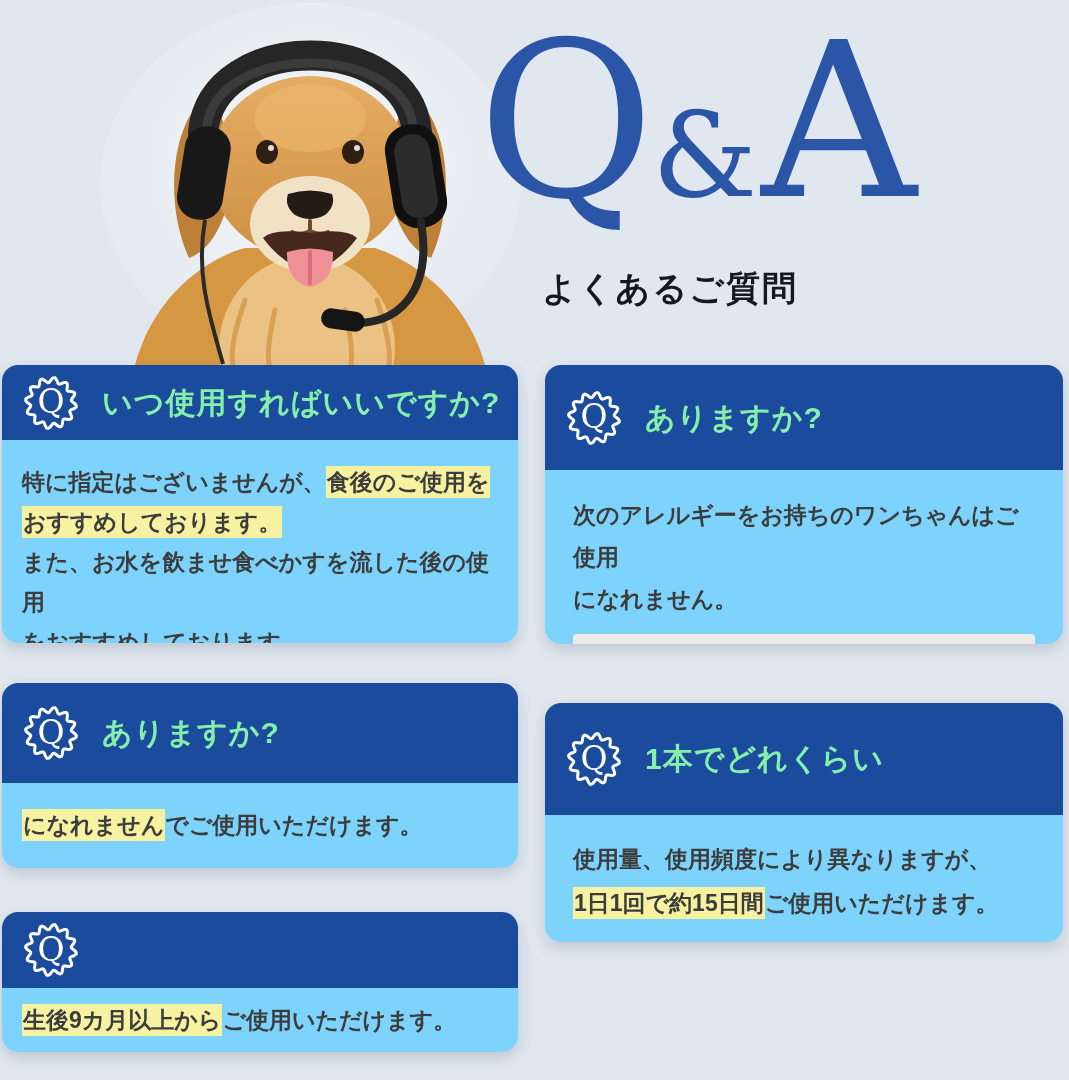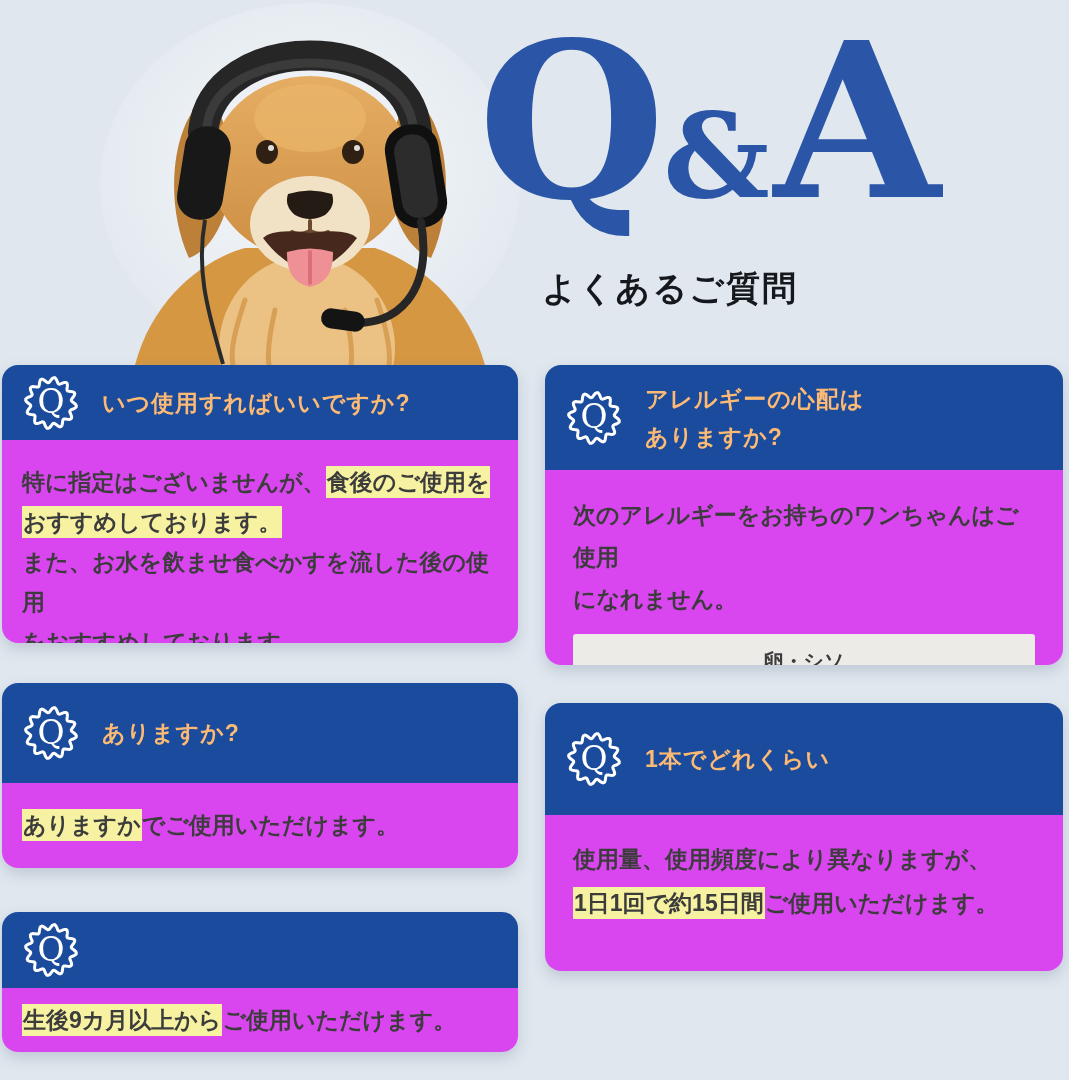--- a/index.html
+++ b/index.html
@@ -9,21 +9,21 @@
     background:#e0e7ee;
     font-family:"Liberation Sans","DejaVu Sans",sans-serif;
   }
   .stage { position:absolute; inset:0; }
 
   
   .dog-wrap { position:absolute; left:95px; top:0; width:430px; height:365px; }
   .title-block { position:absolute; left:478px; top:14px; width:480px; }
   .qa-title {
     font-family:"DejaVu Serif","Liberation Serif",serif;
-    font-size:215px; line-height:1; color:#2b55a6; font-weight:700;
+    font-size:215px; line-height:1; color:#2b55a6; font-weight:400;
     white-space:nowrap; letter-spacing:-4px;
   }
   .qa-title .amp { font-size:118px; letter-spacing:0; margin:0 4px 0 2px; }
   .qa-subtitle {
     position:absolute; left:64px; top:252px;
     font-family:"DejaVu Serif","Liberation Serif",serif;
     font-size:34px; font-weight:700; color:#15181c; white-space:nowrap;
     letter-spacing:2px;
   }
 
@@ -35,25 +35,25 @@
     background:#1b4b9c; border-radius:16px 16px 0 0;
     padding-left:20px; overflow:hidden;
   }
   .badge { position:relative; width:58px; height:58px; flex:0 0 58px; }
   .badge svg { position:absolute; inset:0; }
   .badge .badge-q {
     position:absolute; inset:0; display:flex; align-items:center; justify-content:center;
     font-family:"DejaVu Serif","Liberation Serif",serif; font-style:normal;
     font-size:33px; color:#fff; padding-bottom:2px;
   }
-  .q-text { color:#fdba74; font-size:23px; font-weight:800; line-height:38px;
+  .q-text { color:#86efac; font-size:30px; font-weight:800; line-height:38px;
             letter-spacing:1px; white-space:nowrap; }
   .q-text .qline { display:block; }
   .card-body {
-    background:#d946ef; border-radius:0 0 16px 16px;
+    background:#7dd3fc; border-radius:0 0 16px 16px;
     font-size:23px; font-weight:700; color:#3c3c3c; overflow:hidden;
   }
   .card-body p { padding:0; }
   .hl { background:#f6f2a2; padding:3px 1px; }
   .gray-box {
     margin:16px 26px 0; height:54px; background:#edebe8; border-radius:3px;
     display:flex; align-items:center; justify-content:center;
     font-size:20px; font-weight:700; color:#3c3c3c;
   }
   .vcenter { display:flex; align-items:center; }
@@ -143,25 +143,24 @@
 
   <section class="card" style="left:545px; top:365px; width:518px;">
     <header class="card-head" style="height:105px;">
       <span class="badge">
         <svg viewBox="0 0 58 58">
             <path class="seal" fill="none" stroke="#fff" stroke-width="3" d="M52.0 29.0L53.5 30.3L54.3 31.7L54.2 33.0L53.0 34.1L51.2 35.0L49.4 35.6L48.2 36.4L47.8 37.3L48.1 38.7L48.9 40.5L49.6 42.4L49.6 44.0L48.8 45.0L47.2 45.4L45.3 45.3L43.4 45.0L41.9 45.0L41.1 45.6L40.7 47.0L40.5 48.9L40.1 50.9L39.4 52.3L38.1 52.8L36.6 52.3L35.0 51.2L33.5 50.0L32.2 49.3L31.1 49.4L30.1 50.4L29.0 52.0L27.7 53.5L26.3 54.3L25.0 54.2L23.9 53.0L23.0 51.2L22.4 49.4L21.6 48.2L20.7 47.8L19.3 48.1L17.5 48.9L15.6 49.6L14.0 49.6L13.0 48.8L12.6 47.2L12.7 45.3L13.0 43.4L13.0 41.9L12.4 41.1L11.0 40.7L9.1 40.5L7.1 40.1L5.7 39.4L5.2 38.1L5.7 36.6L6.8 35.0L8.0 33.5L8.7 32.2L8.6 31.1L7.6 30.1L6.0 29.0L4.5 27.7L3.7 26.3L3.8 25.0L5.0 23.9L6.8 23.0L8.6 22.4L9.8 21.6L10.2 20.7L9.9 19.3L9.1 17.5L8.4 15.6L8.4 14.0L9.2 13.0L10.8 12.6L12.7 12.7L14.6 13.0L16.1 13.0L16.9 12.4L17.3 11.0L17.5 9.1L17.9 7.1L18.6 5.7L19.9 5.2L21.4 5.7L23.0 6.8L24.5 8.0L25.8 8.7L26.9 8.6L27.9 7.6L29.0 6.0L30.3 4.5L31.7 3.7L33.0 3.8L34.1 5.0L35.0 6.8L35.6 8.6L36.4 9.8L37.3 10.2L38.7 9.9L40.5 9.1L42.4 8.4L44.0 8.4L45.0 9.2L45.4 10.8L45.3 12.7L45.0 14.6L45.0 16.1L45.6 16.9L47.0 17.3L48.9 17.5L50.9 17.9L52.3 18.6L52.8 19.9L52.3 21.4L51.2 23.0L50.0 24.5L49.3 25.8L49.4 26.9L50.4 27.9L52.0 29.0Z"></path>
           </svg>
         <i class="badge-q">Q</i>
       </span>
       <h2 class="q-text">
-        <span class="qline">アレルギーの心配は</span>
         <span class="qline">ありますか?</span>
       </h2>
     </header>
-    <div class="card-body" style="height:195px; padding:24px 28px 16px;">
+    <div class="card-body" style="height:174px; padding:24px 28px 16px;">
       <p style="line-height:42px;">
         <span>次のアレルギーをお持ちのワンちゃんはご使用</span><br>
         <span>になれません。</span>
       </p>
       <div class="gray-box" style="margin:14px 0 0;">卵・シソ</div>
     </div>
   </section>
 
   <section class="card" style="left:2px; top:683px; width:516px;">
     <header class="card-head" style="height:100px;">
@@ -170,38 +169,38 @@
             <path class="seal" fill="none" stroke="#fff" stroke-width="3" d="M52.0 29.0L53.5 30.3L54.3 31.7L54.2 33.0L53.0 34.1L51.2 35.0L49.4 35.6L48.2 36.4L47.8 37.3L48.1 38.7L48.9 40.5L49.6 42.4L49.6 44.0L48.8 45.0L47.2 45.4L45.3 45.3L43.4 45.0L41.9 45.0L41.1 45.6L40.7 47.0L40.5 48.9L40.1 50.9L39.4 52.3L38.1 52.8L36.6 52.3L35.0 51.2L33.5 50.0L32.2 49.3L31.1 49.4L30.1 50.4L29.0 52.0L27.7 53.5L26.3 54.3L25.0 54.2L23.9 53.0L23.0 51.2L22.4 49.4L21.6 48.2L20.7 47.8L19.3 48.1L17.5 48.9L15.6 49.6L14.0 49.6L13.0 48.8L12.6 47.2L12.7 45.3L13.0 43.4L13.0 41.9L12.4 41.1L11.0 40.7L9.1 40.5L7.1 40.1L5.7 39.4L5.2 38.1L5.7 36.6L6.8 35.0L8.0 33.5L8.7 32.2L8.6 31.1L7.6 30.1L6.0 29.0L4.5 27.7L3.7 26.3L3.8 25.0L5.0 23.9L6.8 23.0L8.6 22.4L9.8 21.6L10.2 20.7L9.9 19.3L9.1 17.5L8.4 15.6L8.4 14.0L9.2 13.0L10.8 12.6L12.7 12.7L14.6 13.0L16.1 13.0L16.9 12.4L17.3 11.0L17.5 9.1L17.9 7.1L18.6 5.7L19.9 5.2L21.4 5.7L23.0 6.8L24.5 8.0L25.8 8.7L26.9 8.6L27.9 7.6L29.0 6.0L30.3 4.5L31.7 3.7L33.0 3.8L34.1 5.0L35.0 6.8L35.6 8.6L36.4 9.8L37.3 10.2L38.7 9.9L40.5 9.1L42.4 8.4L44.0 8.4L45.0 9.2L45.4 10.8L45.3 12.7L45.0 14.6L45.0 16.1L45.6 16.9L47.0 17.3L48.9 17.5L50.9 17.9L52.3 18.6L52.8 19.9L52.3 21.4L51.2 23.0L50.0 24.5L49.3 25.8L49.4 26.9L50.4 27.9L52.0 29.0Z"></path>
           </svg>
         <i class="badge-q">Q</i>
       </span>
       <h2 class="q-text">
         <span class="qline">ありますか?</span>
       </h2>
     </header>
     <div class="card-body vcenter" style="height:85px; padding:0 20px;">
       <p>
-        <span class="hl">ありますか</span><span>でご使用いただけます。</span>
+        <span class="hl">になれません</span><span>でご使用いただけます。</span>
       </p>
     </div>
   </section>
 
   <section class="card" style="left:545px; top:703px; width:518px;">
     <header class="card-head" style="height:112px;">
       <span class="badge">
         <svg viewBox="0 0 58 58">
             <path class="seal" fill="none" stroke="#fff" stroke-width="3" d="M52.0 29.0L53.5 30.3L54.3 31.7L54.2 33.0L53.0 34.1L51.2 35.0L49.4 35.6L48.2 36.4L47.8 37.3L48.1 38.7L48.9 40.5L49.6 42.4L49.6 44.0L48.8 45.0L47.2 45.4L45.3 45.3L43.4 45.0L41.9 45.0L41.1 45.6L40.7 47.0L40.5 48.9L40.1 50.9L39.4 52.3L38.1 52.8L36.6 52.3L35.0 51.2L33.5 50.0L32.2 49.3L31.1 49.4L30.1 50.4L29.0 52.0L27.7 53.5L26.3 54.3L25.0 54.2L23.9 53.0L23.0 51.2L22.4 49.4L21.6 48.2L20.7 47.8L19.3 48.1L17.5 48.9L15.6 49.6L14.0 49.6L13.0 48.8L12.6 47.2L12.7 45.3L13.0 43.4L13.0 41.9L12.4 41.1L11.0 40.7L9.1 40.5L7.1 40.1L5.7 39.4L5.2 38.1L5.7 36.6L6.8 35.0L8.0 33.5L8.7 32.2L8.6 31.1L7.6 30.1L6.0 29.0L4.5 27.7L3.7 26.3L3.8 25.0L5.0 23.9L6.8 23.0L8.6 22.4L9.8 21.6L10.2 20.7L9.9 19.3L9.1 17.5L8.4 15.6L8.4 14.0L9.2 13.0L10.8 12.6L12.7 12.7L14.6 13.0L16.1 13.0L16.9 12.4L17.3 11.0L17.5 9.1L17.9 7.1L18.6 5.7L19.9 5.2L21.4 5.7L23.0 6.8L24.5 8.0L25.8 8.7L26.9 8.6L27.9 7.6L29.0 6.0L30.3 4.5L31.7 3.7L33.0 3.8L34.1 5.0L35.0 6.8L35.6 8.6L36.4 9.8L37.3 10.2L38.7 9.9L40.5 9.1L42.4 8.4L44.0 8.4L45.0 9.2L45.4 10.8L45.3 12.7L45.0 14.6L45.0 16.1L45.6 16.9L47.0 17.3L48.9 17.5L50.9 17.9L52.3 18.6L52.8 19.9L52.3 21.4L51.2 23.0L50.0 24.5L49.3 25.8L49.4 26.9L50.4 27.9L52.0 29.0Z"></path>
           </svg>
         <i class="badge-q">Q</i>
       </span>
       <h2 class="q-text">
         <span class="qline">1本でどれくらい</span>
       </h2>
     </header>
-    <div class="card-body" style="height:156px; padding:22px 28px;">
+    <div class="card-body" style="height:127px; padding:22px 28px;">
       <p style="line-height:44px;">
         <span>使用量、使用頻度により異なりますが、</span><br>
         <span class="hl">1日1回で約15日間</span><span>ご使用いただけます。</span>
       </p>
     </div>
   </section>
 
   <section class="card" style="left:2px; top:912px; width:516px;">
     <header class="card-head" style="height:76px;">
       <span class="badge">

